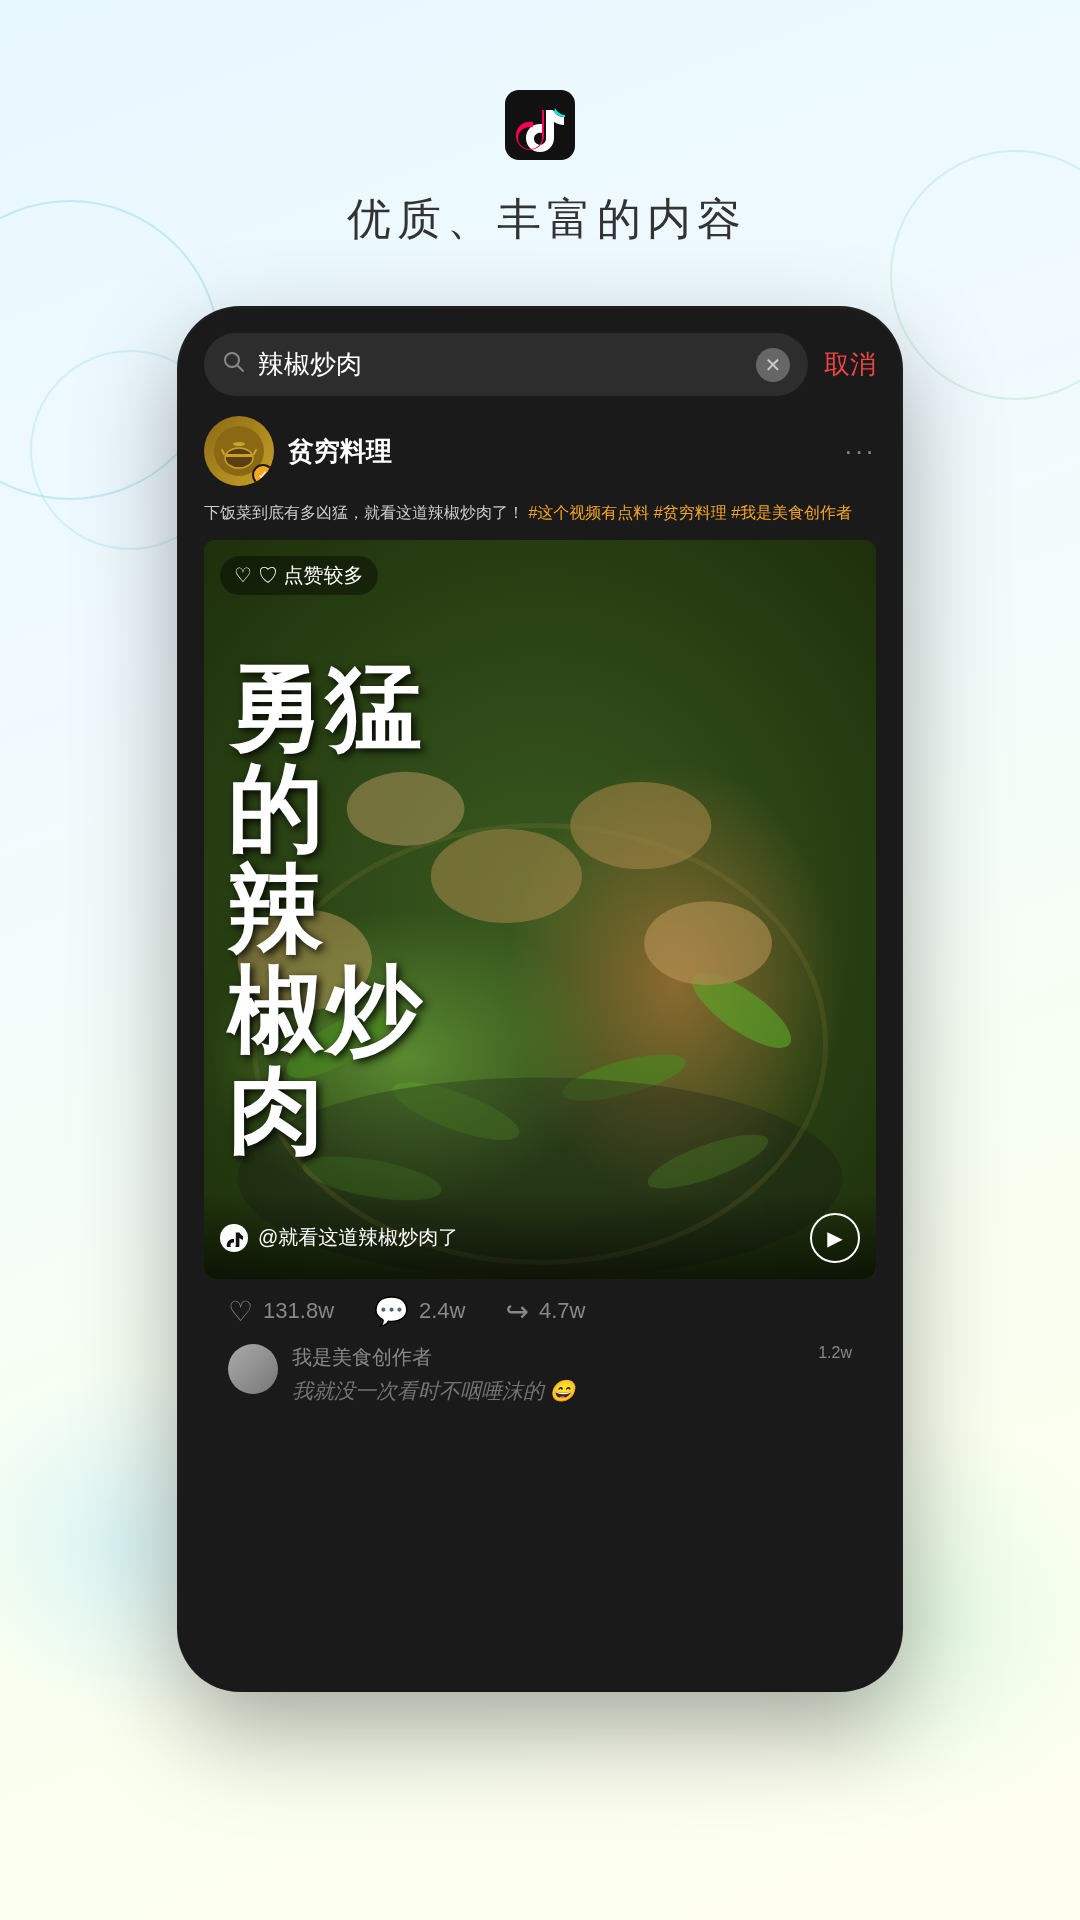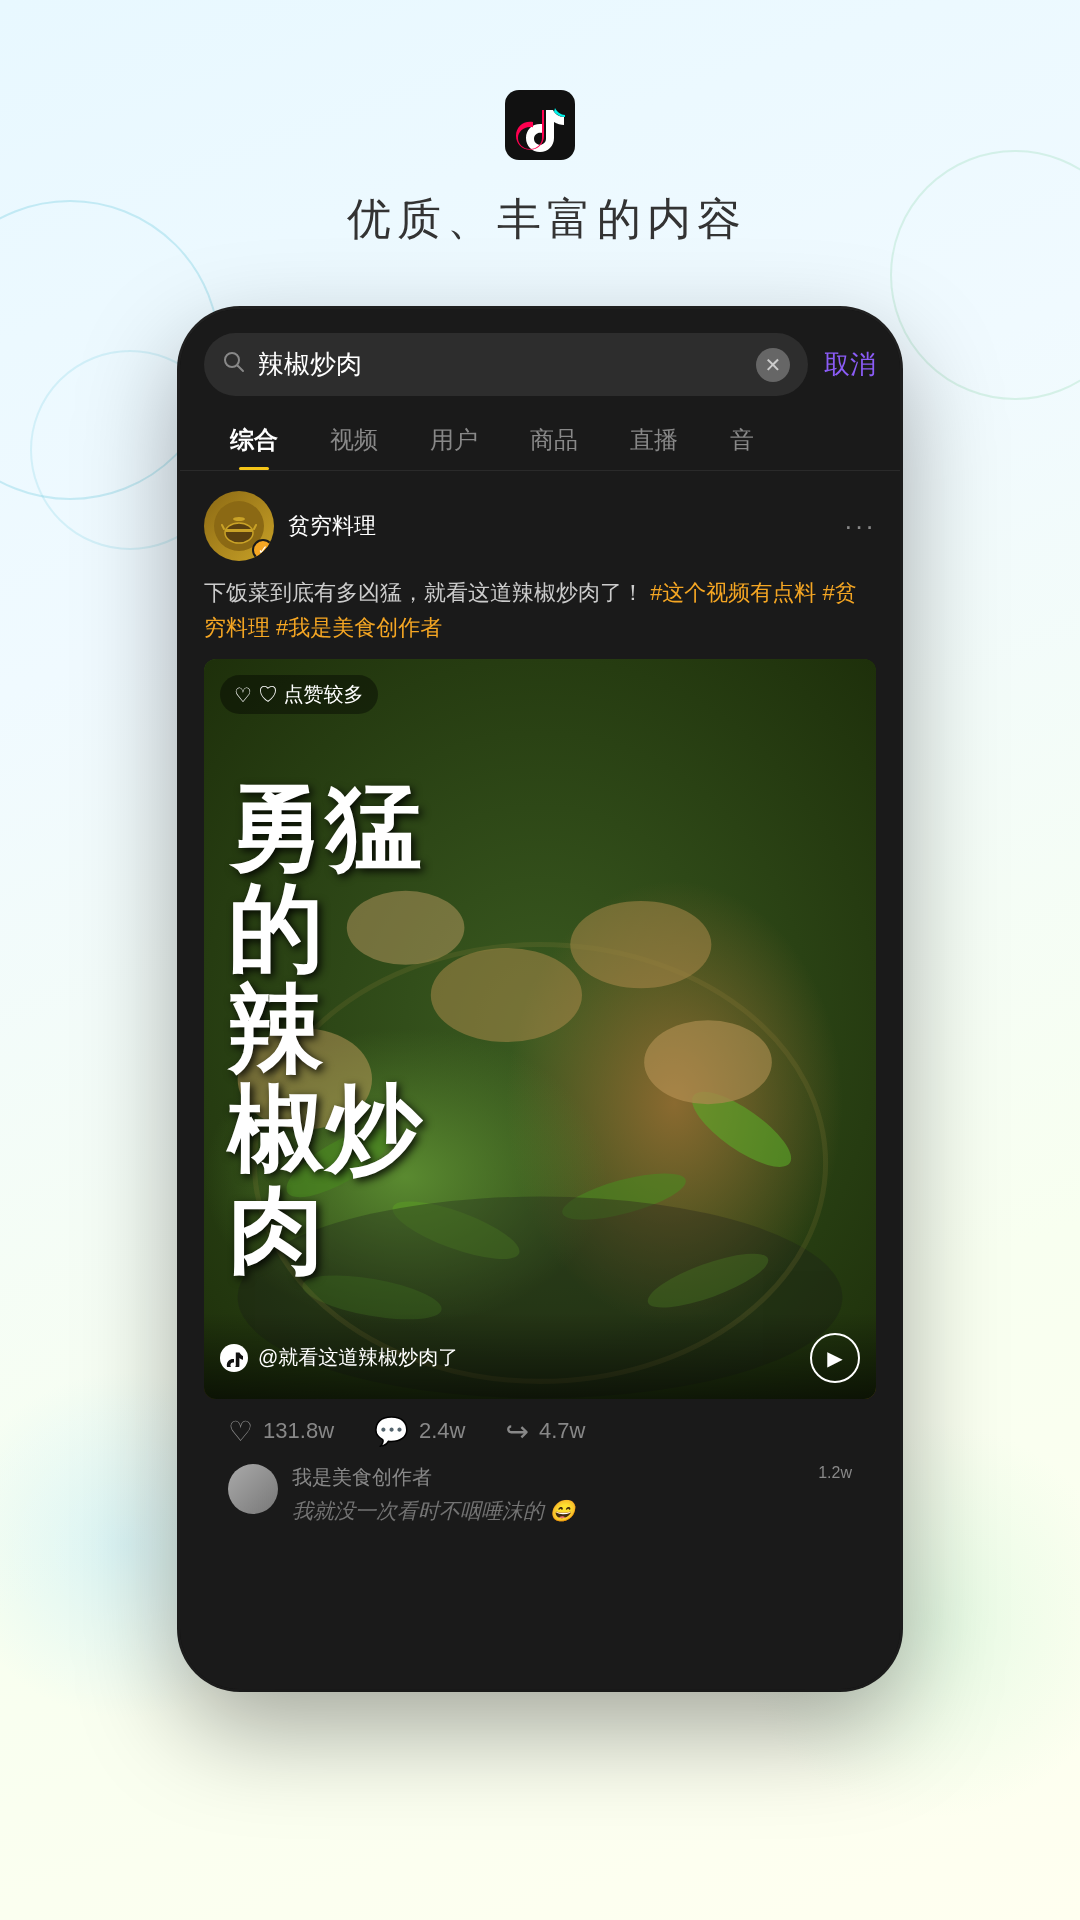--- a/index.html
+++ b/index.html
@@ -164,21 +164,21 @@
       background: #666;
       border-radius: 50%;
       display: flex;
       align-items: center;
       justify-content: center;
       color: #ccc;
       font-size: 20px;
     }
 
     .cancel-btn {
-      color: #8b5cf6;
+      color: #ef4444;
       font-size: 26px;
       white-space: nowrap;
     }
 
     
     .tabs-row {
       background: #1a1a1a;
       display: flex;
       align-items: center;
       padding: 16px 24px 0 24px;
@@ -266,33 +266,33 @@
       display: flex;
       align-items: center;
       justify-content: center;
       font-size: 12px;
       color: #fff;
       border: 2px solid #1a1a1a;
     }
 
     .username {
       color: #fff;
-      font-size: 22px;
-      font-weight: 400;
+      font-size: 26px;
+      font-weight: 700;
     }
 
     .more-btn {
       color: #888;
       font-size: 26px;
       letter-spacing: 2px;
     }
 
     .post-text {
       color: #ccc;
-      font-size: 22px;
+      font-size: 16px;
       line-height: 1.6;
       margin-bottom: 14px;
     }
 
     .post-text .highlight {
       color: #f5a623;
     }
 
     
     .video-thumb {
@@ -492,40 +492,20 @@
               <circle cx="10" cy="10" r="7" stroke="#888" stroke-width="2"></circle>
               <line x1="15.5" y1="15.5" x2="21" y2="21" stroke="#888" stroke-width="2" stroke-linecap="round"></line>
             </svg>
           </span>
           <span class="search-text">辣椒炒肉</span>
           <div class="clear-btn">✕</div>
         </div>
         <div class="cancel-btn">取消</div>
       </div>
 
-      <div class="tabs-row">
-        <div class="tab-item active">
-          <span>综合</span>
-        </div>
-        <div class="tab-item">
-          <span>视频</span>
-        </div>
-        <div class="tab-item">
-          <span>用户</span>
-        </div>
-        <div class="tab-item">
-          <span>商品</span>
-        </div>
-        <div class="tab-item">
-          <span>直播</span>
-        </div>
-        <div class="tab-item">
-          <span>音</span>
-        </div>
-      </div>
 
       <div class="content-area">
         <div class="post-card">
 
           <div class="post-header">
             <div class="post-user">
               <div class="avatar">
                 <div class="avatar-inner">
 
                   <svg width="50" height="50" viewBox="0 0 50 50" fill="none">

